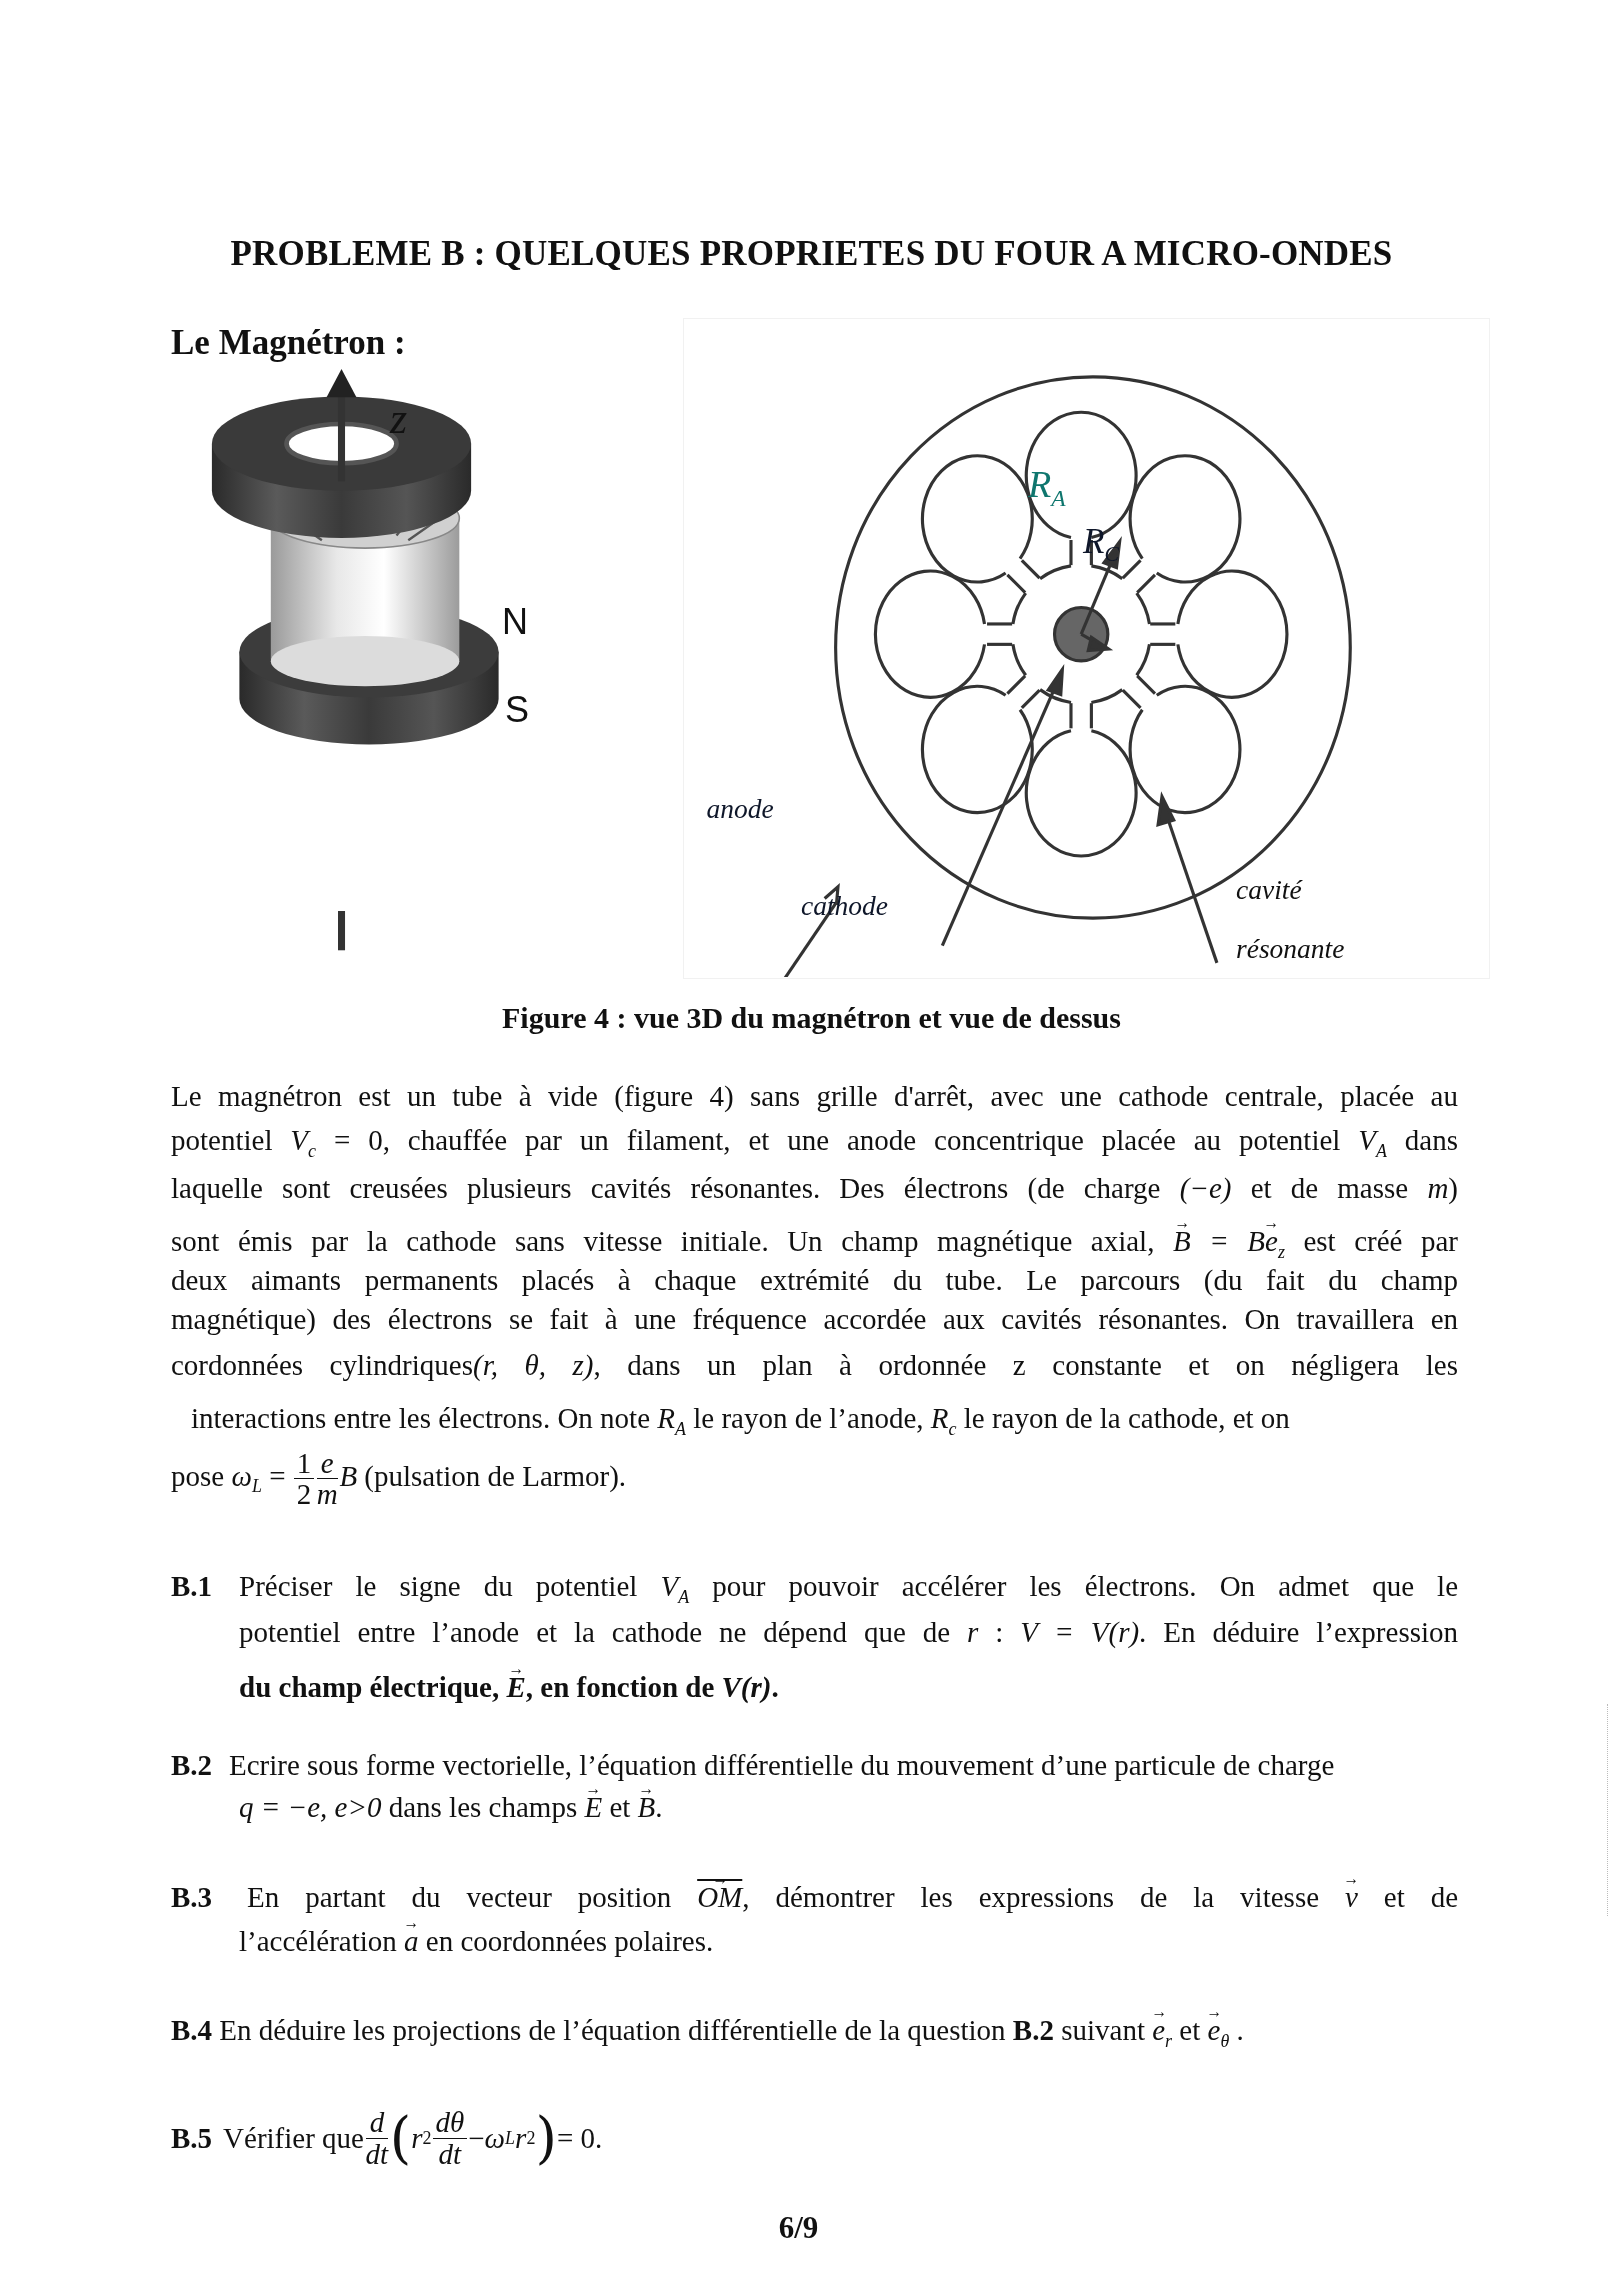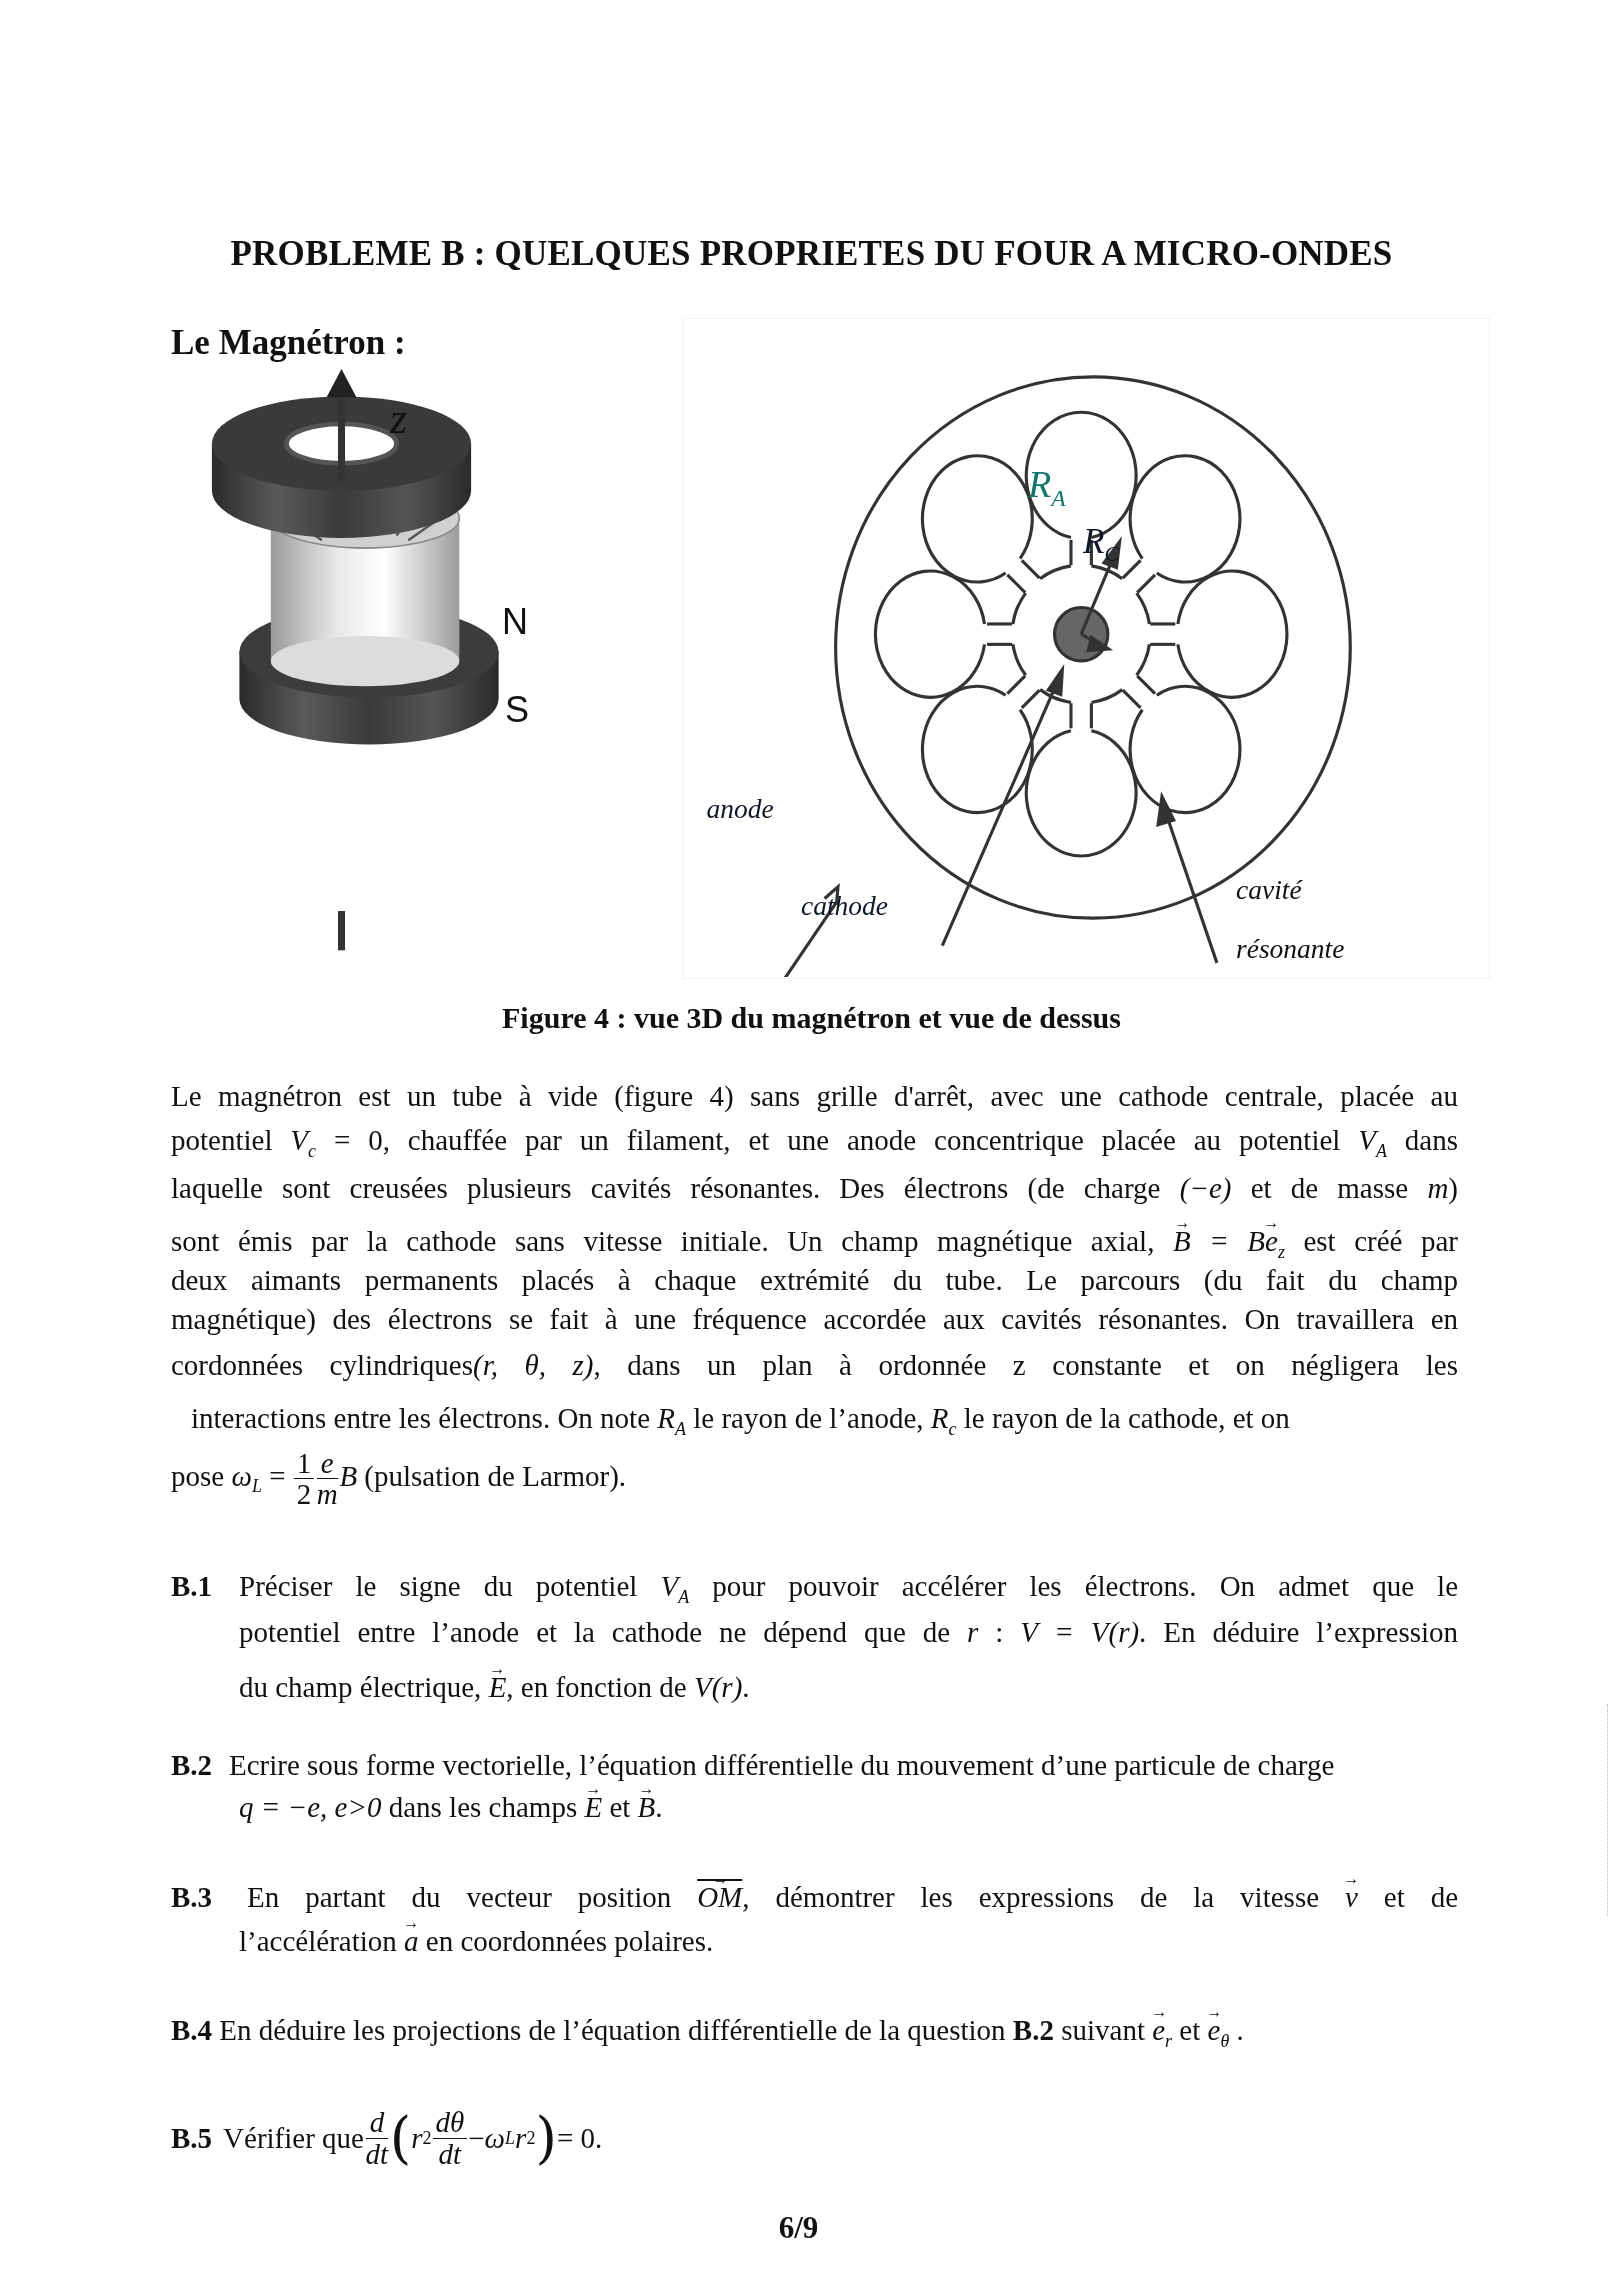--- a/index.html
+++ b/index.html
@@ -175,21 +175,21 @@
 </div>
 
 <div>
   <div class="abs qlabel" style="left:171px; top:1570px; font-size:29px;">B.1</div>
   <div class="line" style="left:239px; width:1219px; top:1570px;">
     <span>Préciser le signe du potentiel </span><span class="math">V</span><sub class="math">A</sub><span> pour pouvoir accélérer les électrons. On admet que le</span>
   </div>
   <div class="line" style="left:239px; width:1219px; top:1616px;">
     <span>potentiel entre l’anode et la cathode ne dépend que de </span><span class="math">r</span><span> : </span><span class="math">V = V(r)</span><span>. En déduire l’expression</span>
   </div>
-  <div class="abs" style="left:239px; top:1671px; font-size:29px; white-space:nowrap;">
+  <div class="abs" style="left:239px; top:1671px; font-size:29px; white-space:nowrap;font-weight:bold;">
     <span>du champ électrique, </span><span class="vec">E</span><span>, en fonction de </span><span class="math">V(r)</span><span>.</span>
   </div>
 </div>
 
 <div>
   <div class="abs qlabel" style="left:171px; top:1749px; font-size:29px;">B.2</div>
   <div class="abs" style="left:229px; top:1749px; font-size:29px; white-space:nowrap;">Ecrire sous forme vectorielle, l’équation différentielle du mouvement d’une particule de charge</div>
   <div class="abs" style="left:239px; top:1791px; font-size:29px; white-space:nowrap;">
     <span class="math">q = −e, e&gt;0</span><span> dans les champs </span><span class="vec">E</span><span> et </span><span class="vec">B</span><span>.</span>
   </div>

